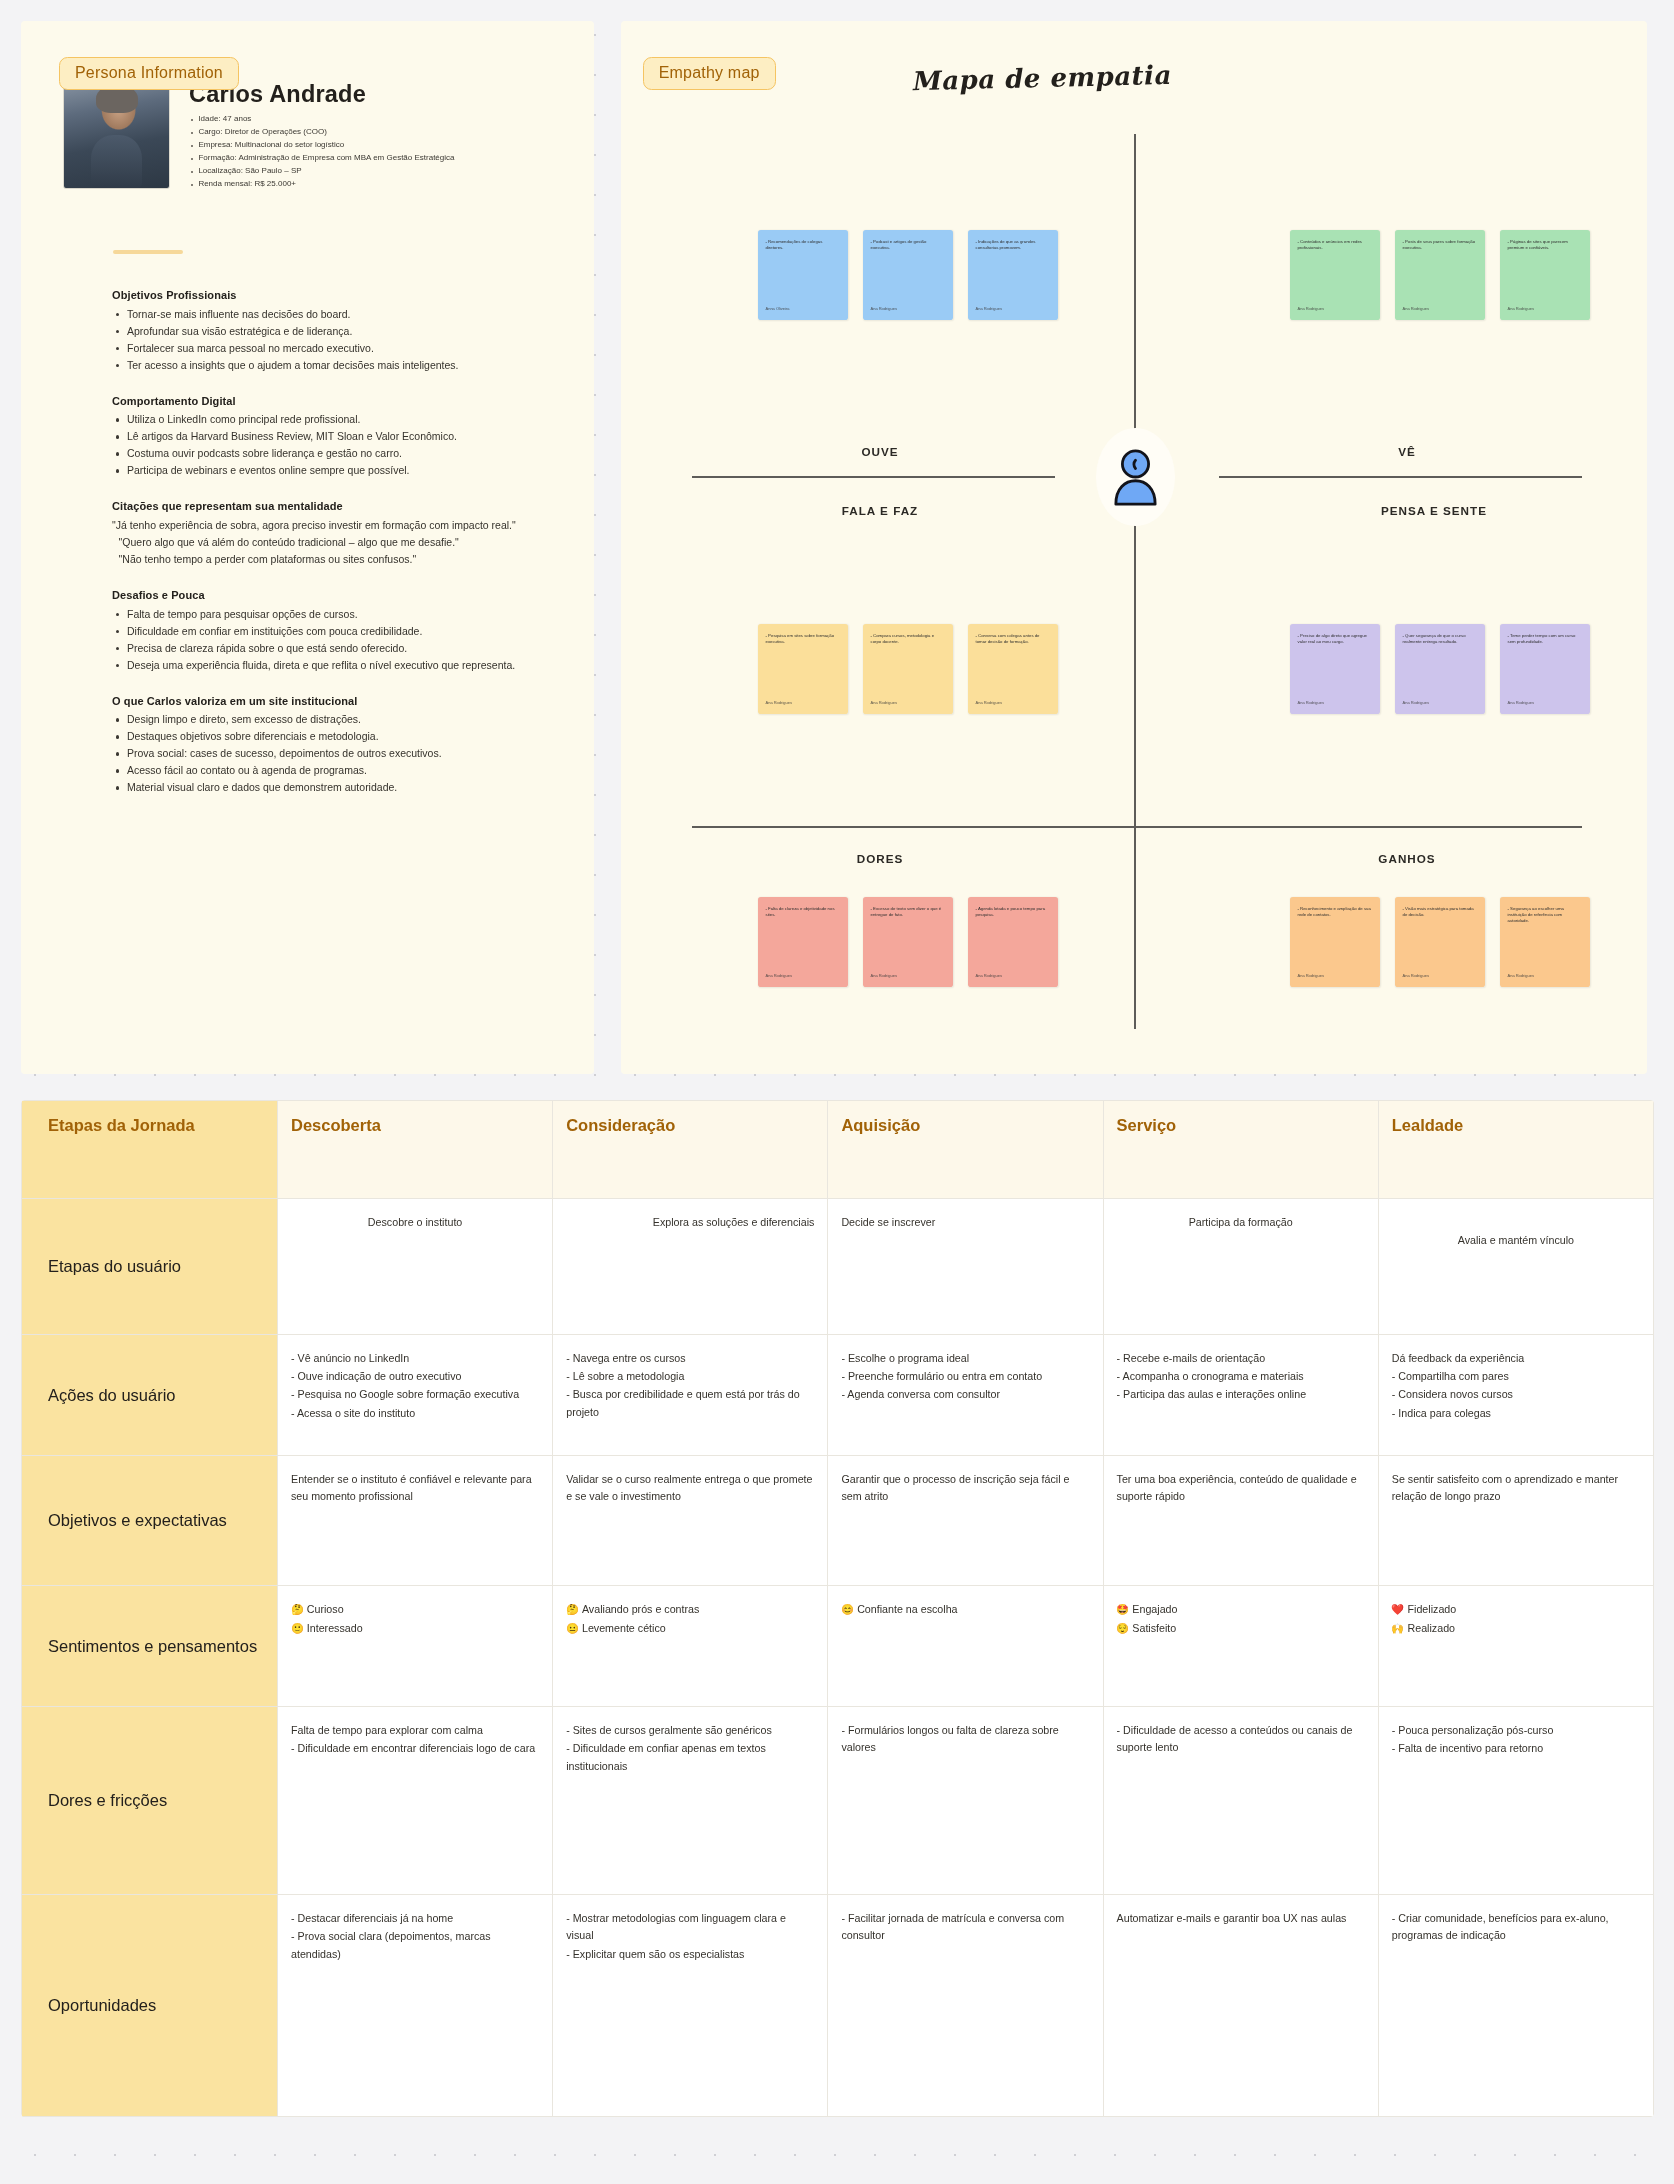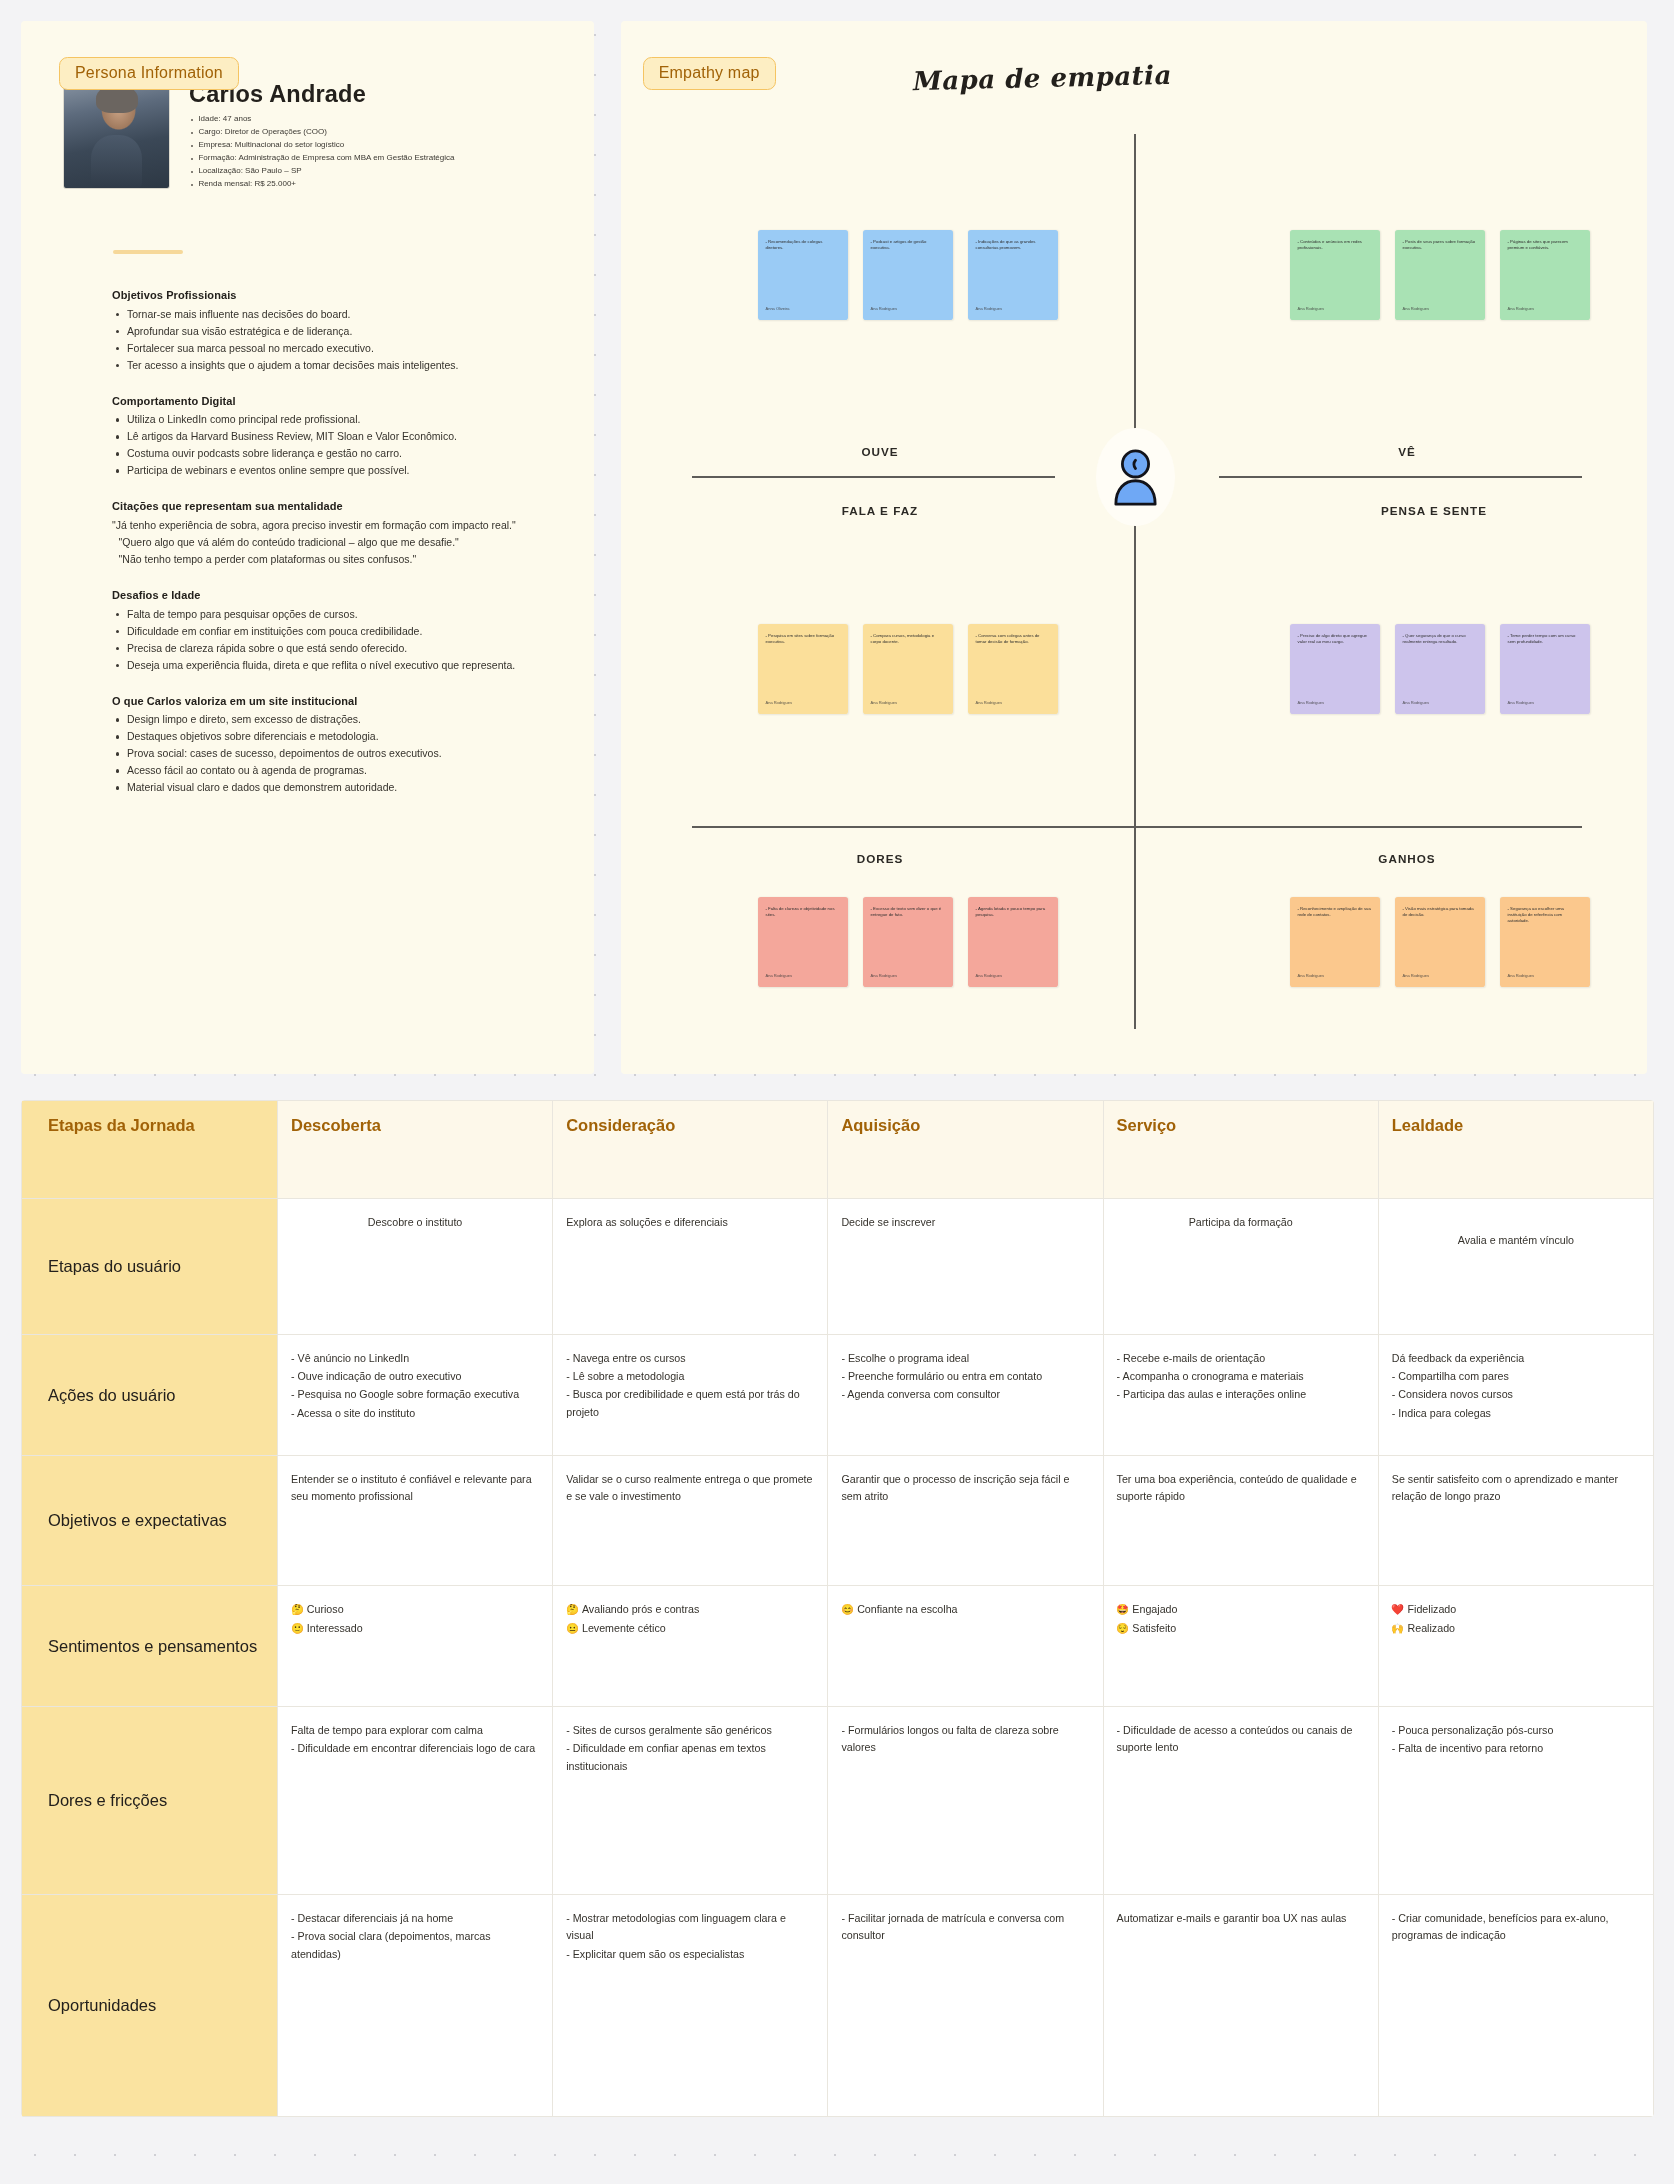--- a/index.html
+++ b/index.html
@@ -374,21 +374,21 @@
         </div>
 
         <div class="sec quotes">
           <div class="sec-title">Citações que representam sua mentalidade</div>
           <p>"Já tenho experiência de sobra, agora preciso investir em formação com impacto real."</p>
           <p class="indent">"Quero algo que vá além do conteúdo tradicional – algo que me desafie."</p>
           <p class="indent">"Não tenho tempo a perder com plataformas ou sites confusos."</p>
         </div>
 
         <div class="sec">
-          <div class="sec-title">Desafios e Idade</div>
+          <div class="sec-title">Desafios e Pouca</div>
           <ul>
               <li>Falta de tempo para pesquisar opções de cursos.</li>
               <li>Dificuldade em confiar em instituições com pouca credibilidade.</li>
               <li>Precisa de clareza rápida sobre o que está sendo oferecido.</li>
               <li>Deseja uma experiência fluida, direta e que reflita o nível executivo que representa.</li>
             </ul>
         </div>
 
         <div class="sec">
           <div class="sec-title">O que Carlos valoriza em um site institucional</div>
@@ -543,21 +543,21 @@
       </thead>
       <tbody>
           <tr class="r-etapas">
             <td class="rowlabel">Etapas do usuário</td>
             <td>
               <ul class="cell-list" style="text-align: center;">
                 <li>Descobre o instituto</li>
               </ul>
             </td>
             <td>
-              <ul class="cell-list" style="text-align: left;">
+              <ul class="cell-list" style="text-align: right;">
                 <li>Explora as soluções e diferenciais</li>
               </ul>
             </td>
             <td>
               <ul class="cell-list" style="text-align: left;">
                 <li>Decide se inscrever</li>
               </ul>
             </td>
             <td>
               <ul class="cell-list" style="text-align: center;">

